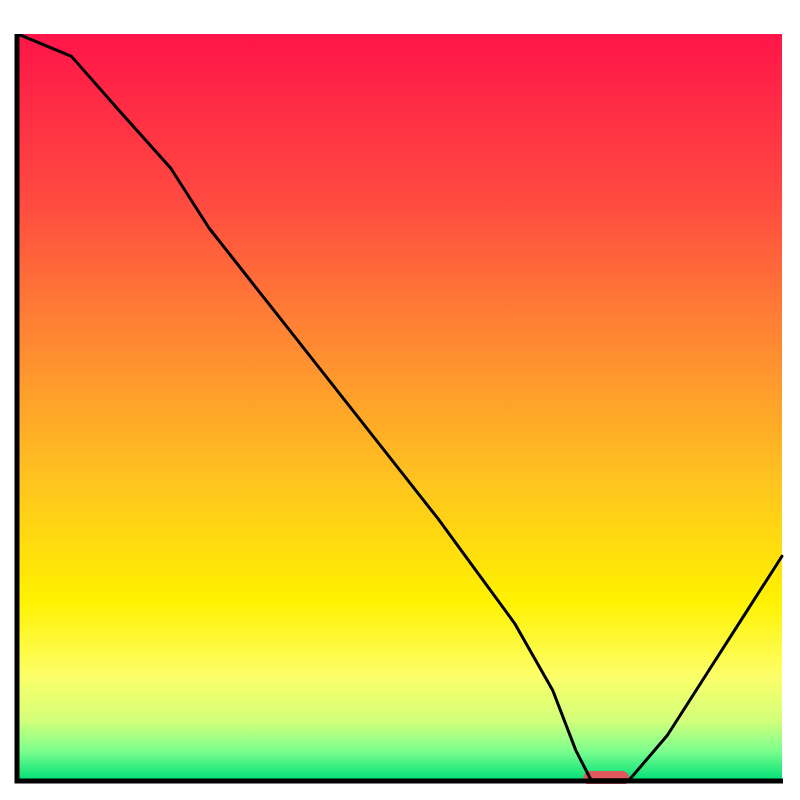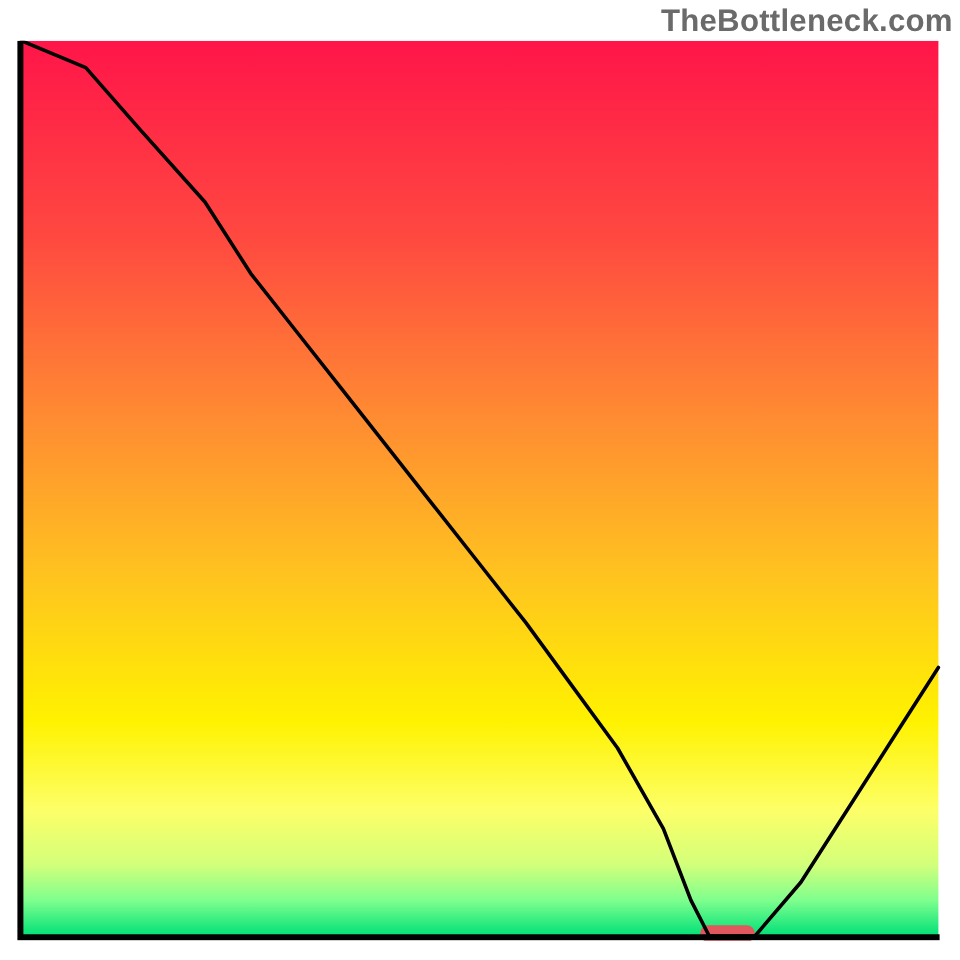--- a/index.html
+++ b/index.html
@@ -35,21 +35,20 @@
   }
   .plot-area svg {
     display: block;
   }
 </style>
 </head>
 <body>
 
 <div class="container">
 
-  <div class="watermark">TheBottleneck.com</div>
 
   <div class="plot-area">
     <svg id="chart-svg" width="772" height="750" viewBox="0 0 772 750">
         <defs>
           <linearGradient id="bg-grad" x1="0" y1="0" x2="0" y2="1">
             <stop offset="0%" stop-color="#ff1549"></stop>
             <stop offset="22%" stop-color="#ff4940"></stop>
             <stop offset="42%" stop-color="#ff8b32"></stop>
             <stop offset="60%" stop-color="#ffc41f"></stop>
             <stop offset="76%" stop-color="#fff200"></stop>

